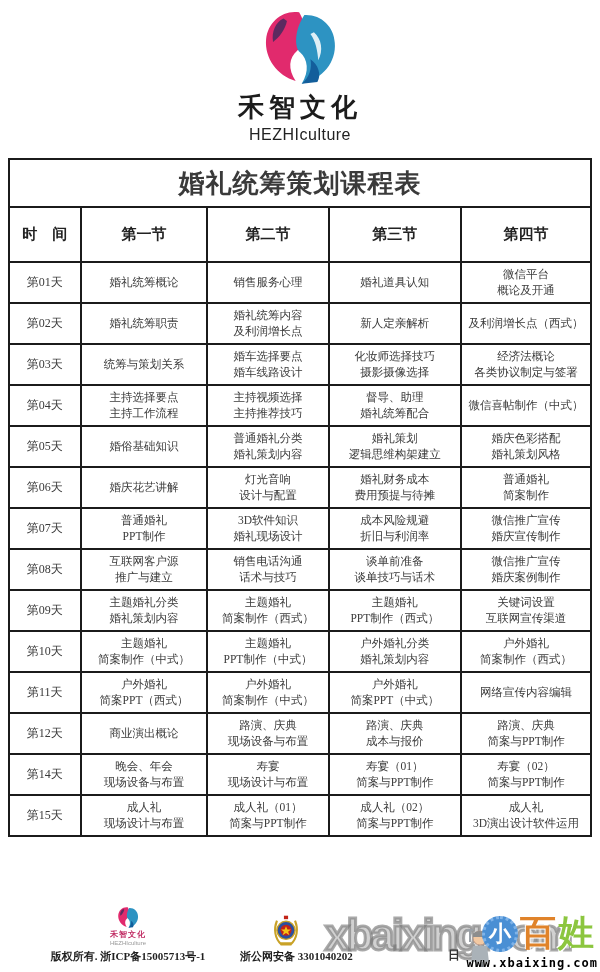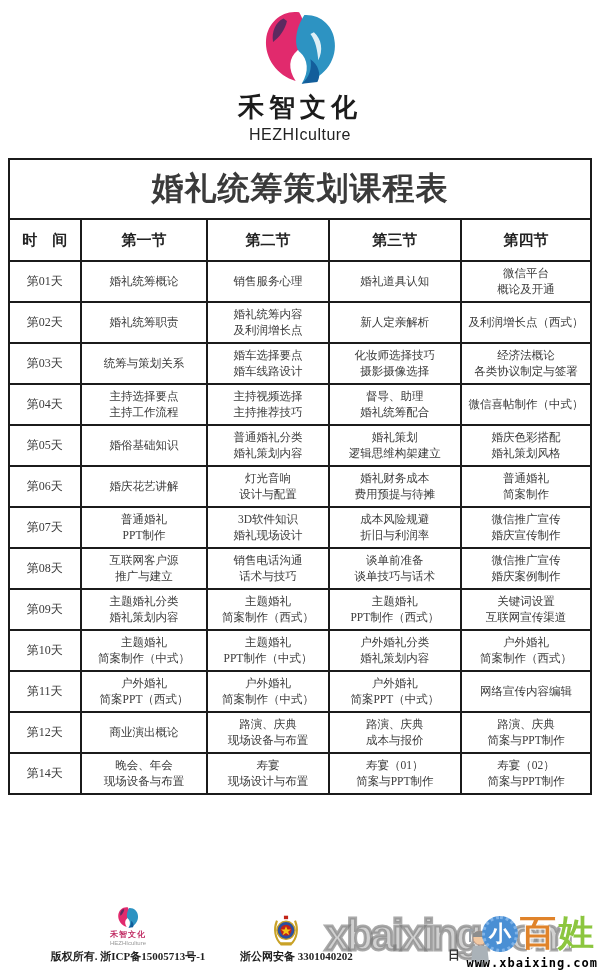--- a/index.html
+++ b/index.html
@@ -9,22 +9,22 @@
 
   
   .brand { text-align:center; padding-top:8px; }
   .brand-mark { display:block; margin:0 auto; }
   .brand-name { font-family:"Liberation Sans","DejaVu Sans",sans-serif; font-size:26px; font-weight:600; letter-spacing:5px; color:#1c1c1c; margin-top:2px; }
   .brand-sub { font-family:"Liberation Sans","DejaVu Sans",sans-serif; font-size:16px; font-weight:500; letter-spacing:.5px; color:#222; margin-top:1px; }
 
   
   table.course { width:584px; margin:14px auto 0 auto; border-collapse:collapse; table-layout:fixed; }
   table.course th, table.course td { border:2px solid #1b1b1b; text-align:center; vertical-align:middle; color:#3a3a3a; }
-  th.tbl-title { height:60px; font-size:32px; font-weight:bold; color:#111; letter-spacing:1px; }
-  tr.head-row th { height:42px; font-size:15px; font-weight:bold; color:#222; }
+  th.tbl-title { height:48px; font-size:26px; font-weight:bold; color:#111; letter-spacing:1px; }
+  tr.head-row th { height:55px; font-size:15px; font-weight:bold; color:#222; }
   tbody td { height:41px; font-size:11.5px; line-height:1.35; padding:1px 2px; }
   tbody td.day { font-size:12px; }
 
   
   .footer { position:absolute; left:0; bottom:0; width:100%; height:80px; }
   .foot-left { position:absolute; left:28px; bottom:8px; width:200px; text-align:center; }
   .mini-logo { display:block; margin:0 auto; }
   .mini-name { font-family:"Liberation Sans","DejaVu Sans",sans-serif; font-size:8px; font-weight:bold; color:#c02a62; letter-spacing:1px; }
   .mini-sub { font-family:"Liberation Sans","DejaVu Sans",sans-serif; font-size:6px; color:#999; }
   .copyright { margin-top:3px; font-size:11px; font-weight:bold; color:#1f1f1f; white-space:nowrap; }
@@ -165,20 +165,27 @@
           <td>路演、庆典<br>成本与报价</td>
           <td>路演、庆典<br>简案与PPT制作</td>
         </tr>
         <tr>
           <td class="day">第14天</td>
           <td>晚会、年会<br>现场设备与布置</td>
           <td>寿宴<br>现场设计与布置</td>
           <td>寿宴（01）<br>简案与PPT制作</td>
           <td>寿宴（02）<br>简案与PPT制作</td>
         </tr>
+        <tr>
+          <td class="day">第15天</td>
+          <td>成人礼<br>现场设计与布置</td>
+          <td>成人礼（01）<br>简案与PPT制作</td>
+          <td>成人礼（02）<br>简案与PPT制作</td>
+          <td>成人礼<br>3D演出设计软件运用</td>
+        </tr>
       </tbody>
   </table>
 
   <div class="footer">
 
     <div class="foot-left">
       <svg class="mini-logo" width="26" height="23" viewBox="0 0 100 92" aria-hidden="true">
         <path d="M49 5 C30 2 13 16 11 36 C9 58 24 78 45 84 C36 70 37 58 47 49 C58 39 58 20 49 5 Z" fill="#e12a6d"></path>
         <path d="M55 8 C74 7 89 21 90 40 C92 62 76 82 52 87 C61 73 59 59 50 51 C43 45 44 24 55 8 Z" fill="#2d93c2"></path>
         <path d="M31 12 C22 16 17 27 19 39 C26 34 33 25 35 15 Z" fill="#5c2a60"></path>

